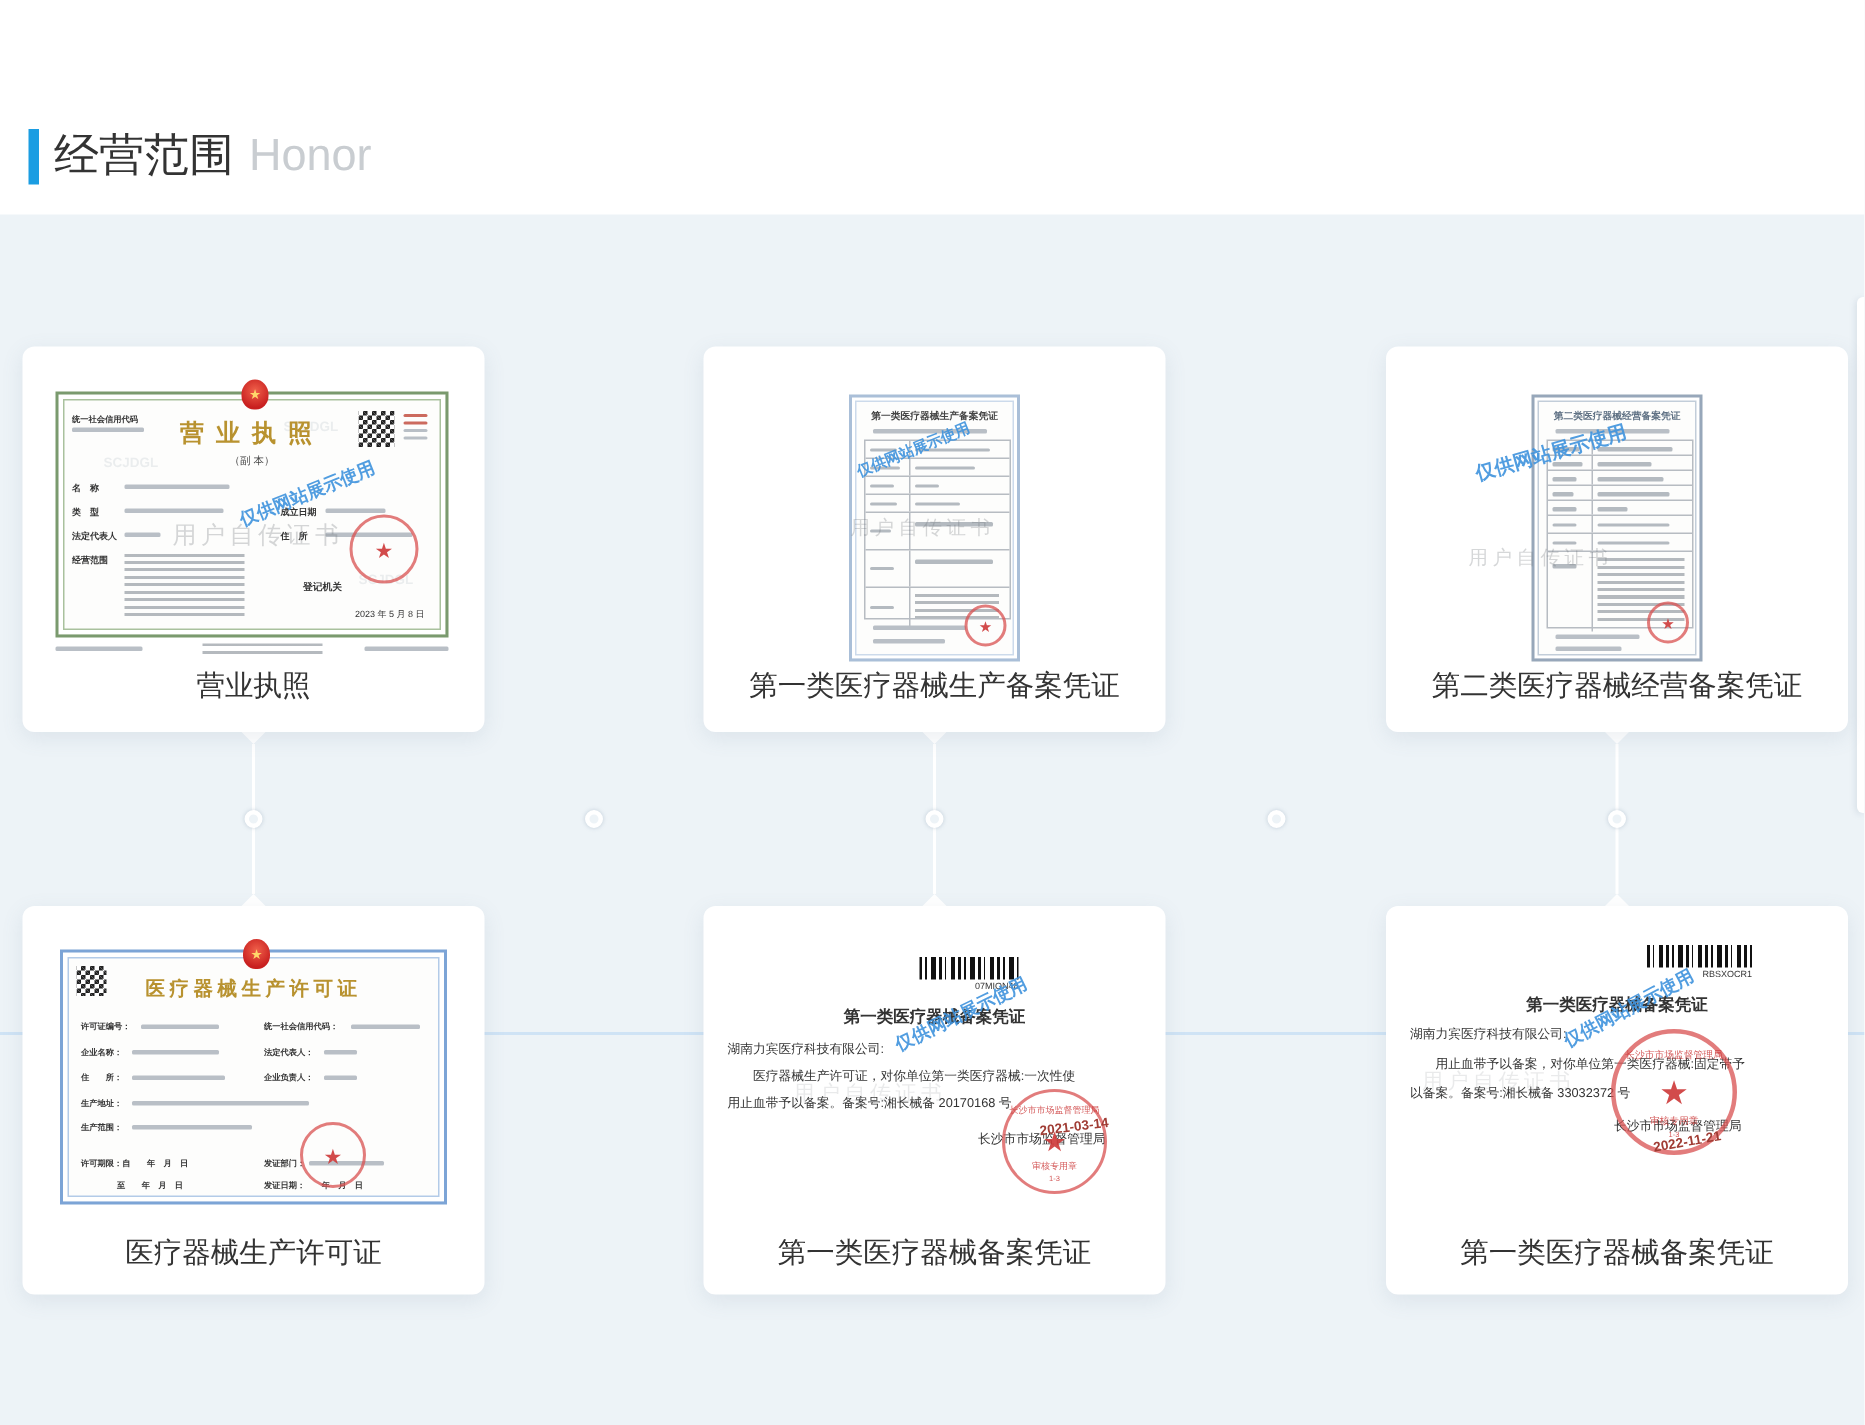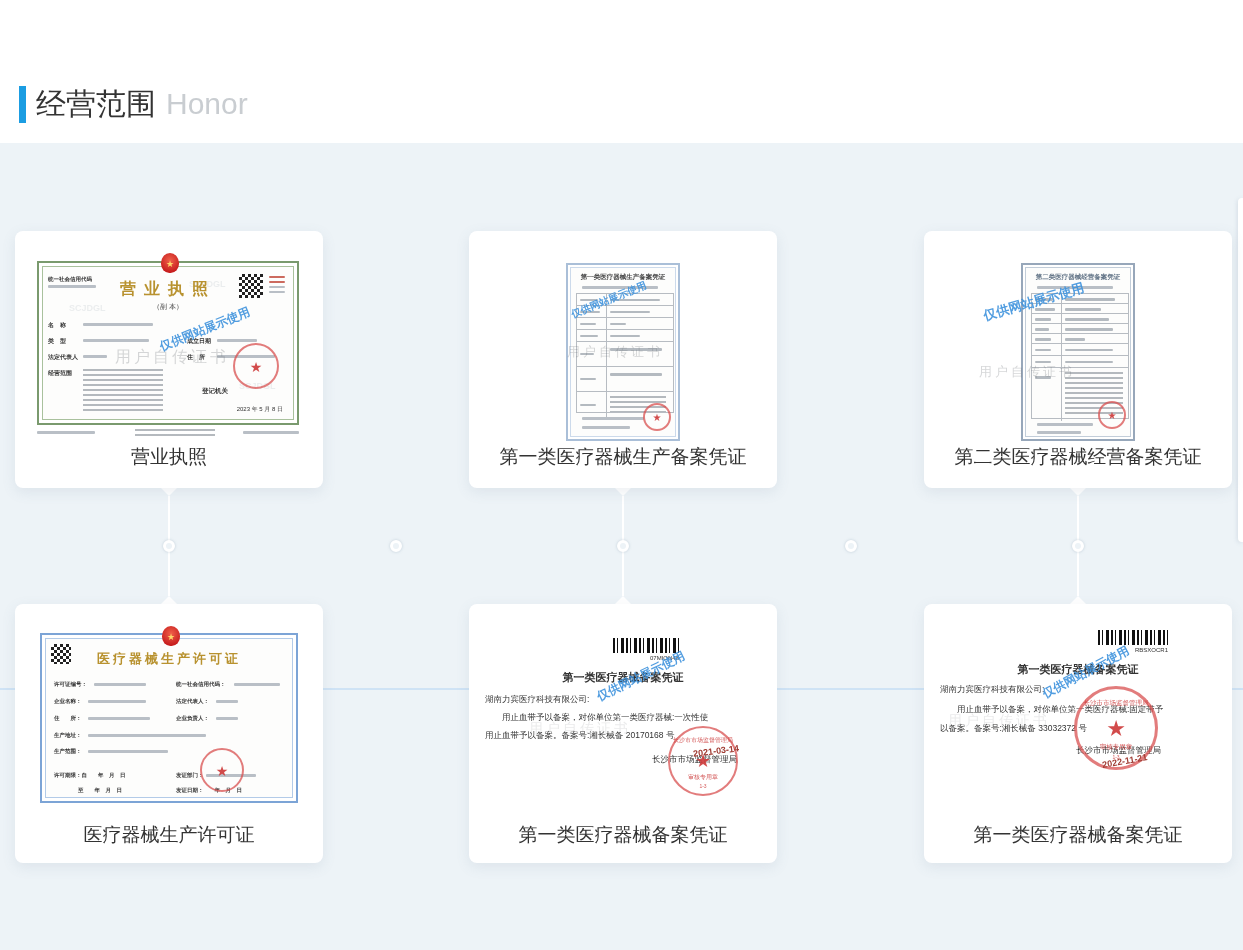--- a/index.html
+++ b/index.html
@@ -325,21 +325,21 @@
     </div>
     <div class="caption">医疗器械生产许可证</div>
   </div>
 
   <div class="card row2" style="left:469px">
     <div style="position:absolute;left:16px;top:16px;width:276px;height:184px">
       <div class="barcode" style="left:128px;top:18px;width:66px;height:15px"></div>
       <div class="bc-code" style="left:128px;top:35px;width:66px">07MION48</div>
       <div class="doc-line" style="left:0;right:0;top:50px;text-align:center;font-size:11px;font-weight:bold">第一类医疗器械备案凭证</div>
       <div class="doc-line" style="left:0;top:74px">湖南力宾医疗科技有限公司:</div>
-      <div class="doc-line" style="left:17px;top:92px">用止血带予以备案，对你单位第一类医疗器械:一次性使</div>
+      <div class="doc-line" style="left:17px;top:92px">医疗器械生产许可证，对你单位第一类医疗器械:一次性使</div>
       <div class="doc-line" style="left:0;top:110px">用止血带予以备案。备案号:湘长械备 20170168 号</div>
       <div class="doc-line" style="right:24px;top:134px;left:auto">长沙市市场监督管理局</div>
       <div class="stamp" style="left:183px;top:106px;width:70px;height:70px;border-width:2.5px">
         <span class="arc" style="top:8px;font-size:6px">长沙市市场监督管理局</span>
         <span class="star" style="top:22px;font-size:18px">★</span>
         <span class="lbl" style="bottom:12px;font-size:6px">审核专用章</span>
         <span class="num" style="bottom:5px;font-size:5px">1-3</span>
       </div>
       <div class="stamp-date" style="left:208px;top:126px;font-size:9px;transform:rotate(-7deg)">2021-03-14</div>
       <div class="wm-blue" style="left:108px;top:48px;font-size:12px;transform:rotate(-26deg)">仅供网站展示使用</div>

